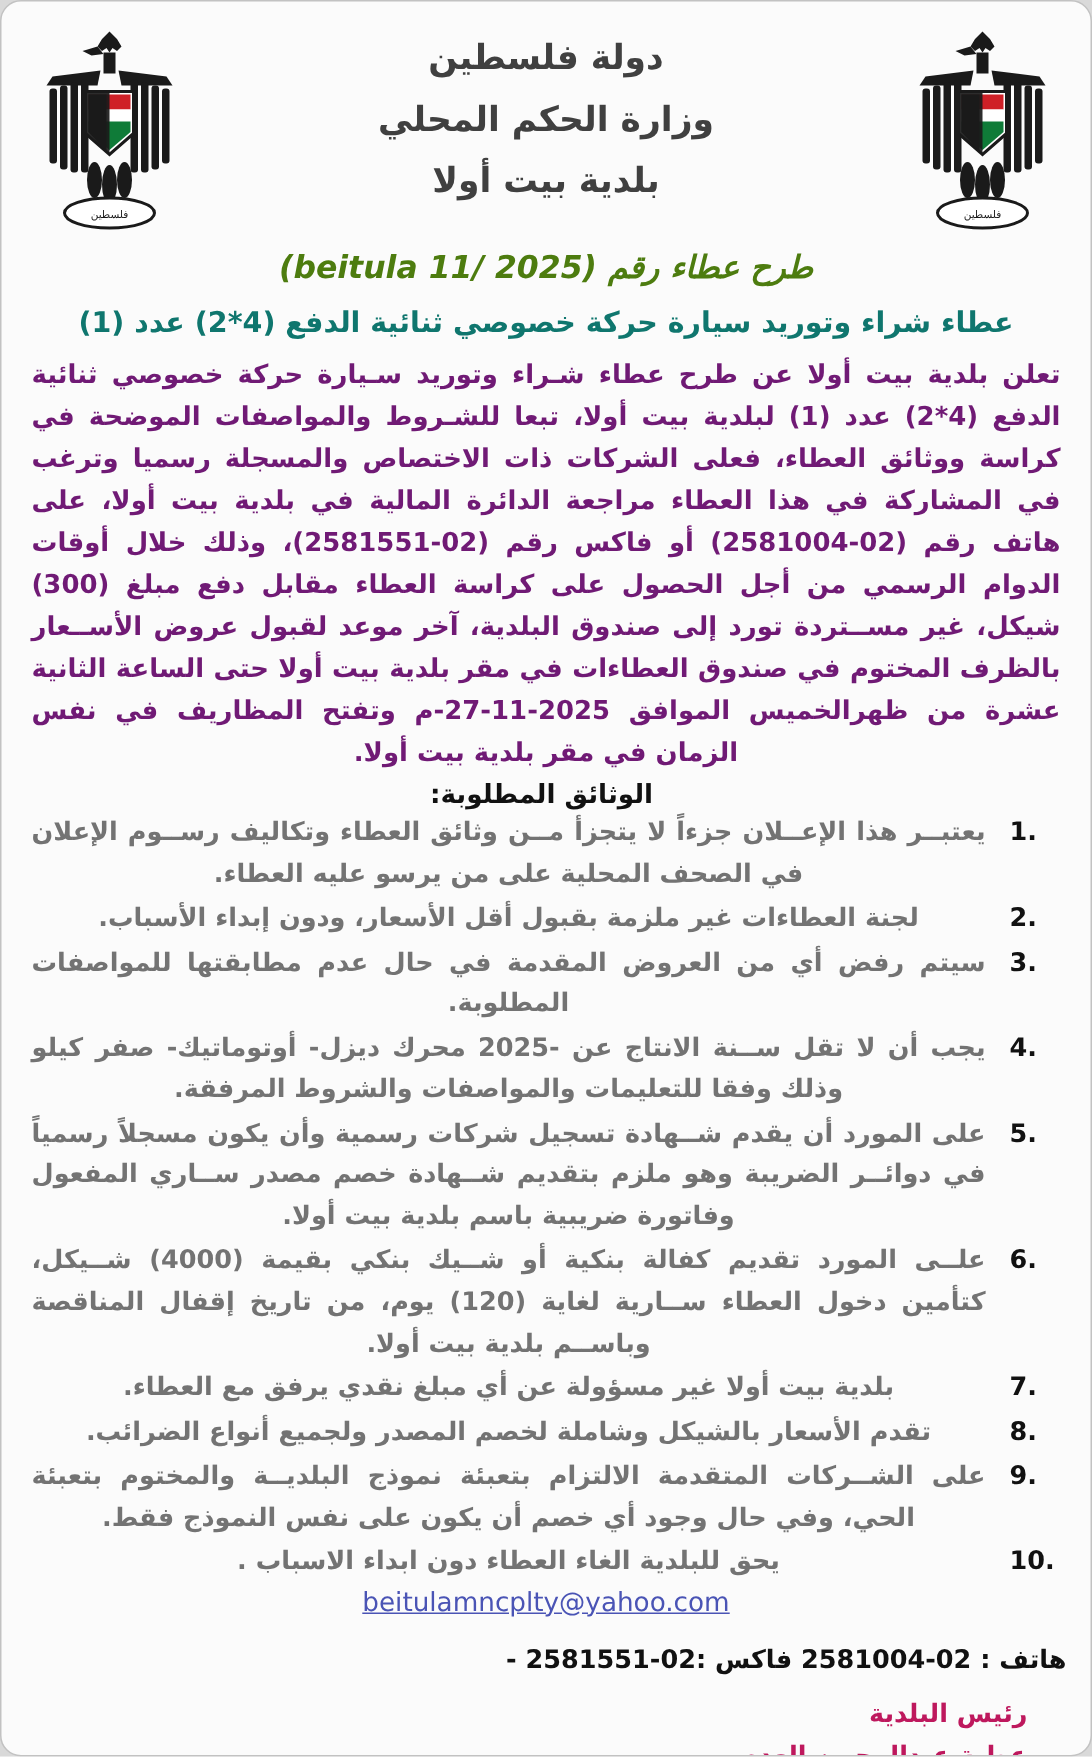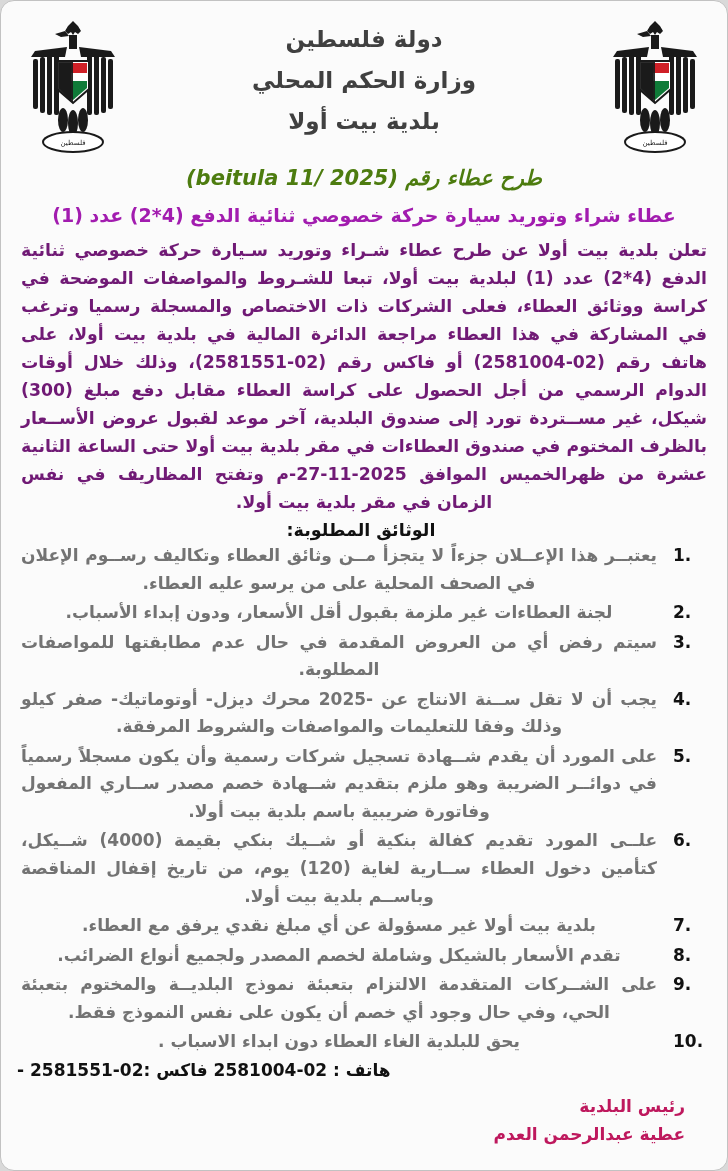--- a/index.html
+++ b/index.html
@@ -64,21 +64,21 @@
     text-align: center;
     color: #4d7c0f;
     font-size: 21px;
     font-weight: bold;
     margin-top: 7px;
     direction: rtl;
     font-style: italic;
   }
   .tender-subject {
     text-align: center;
-    color: #a21caf;
+    color: #0f766e;
     font-size: 19px;
     font-weight: bold;
     margin-top: 14px;
     direction: rtl;
   }
 
   
   .body-par {
     margin-top: 10px;
     font-size: 17.3px;
@@ -145,22 +145,22 @@
     margin-top: 3px;
     direction: ltr;
   }
   .email-link {
     font-size: 17.5px;
     color: #4a54b5;
     text-decoration: underline;
     font-weight: normal;
   }
   .phone-line {
-    text-align: left;
-    margin-top: 4px;
+    text-align: right;
+    margin-top: 18px;
     font-size: 17px;
     font-weight: bold;
     color: #111;
     direction: rtl;
   }
 
   
   .signature {
     margin-top: 12px;
     text-align: right;
@@ -312,20 +312,23 @@
     <li class="req-item">
       <span class="req-num">9.</span>
       <span class="req-text">على الشــركات المتقدمة الالتزام بتعبئة نموذج البلديــة والمختوم بتعبئة الحي، وفي حال وجود أي خصم أن يكون على نفس النموذج فقط.</span>
     </li>
     <li class="req-item">
       <span class="req-num">10.</span>
       <span class="req-text">يحق للبلدية الغاء العطاء دون ابداء الاسباب .</span>
     </li>
   </ol>
 
+  <div class="email-line">
+    <a class="email-link" href="#">beitulamncplty@yahoo.com</a>
+  </div>
   <div class="phone-line">هاتف : 02-2581004  فاكس :02-2581551 -</div>
 
   <div class="signature">
     <div>رئيس البلدية</div>
     <div>عطية عبدالرحمن العدم</div>
   </div>
 
 </div>
 
 </body></html>

